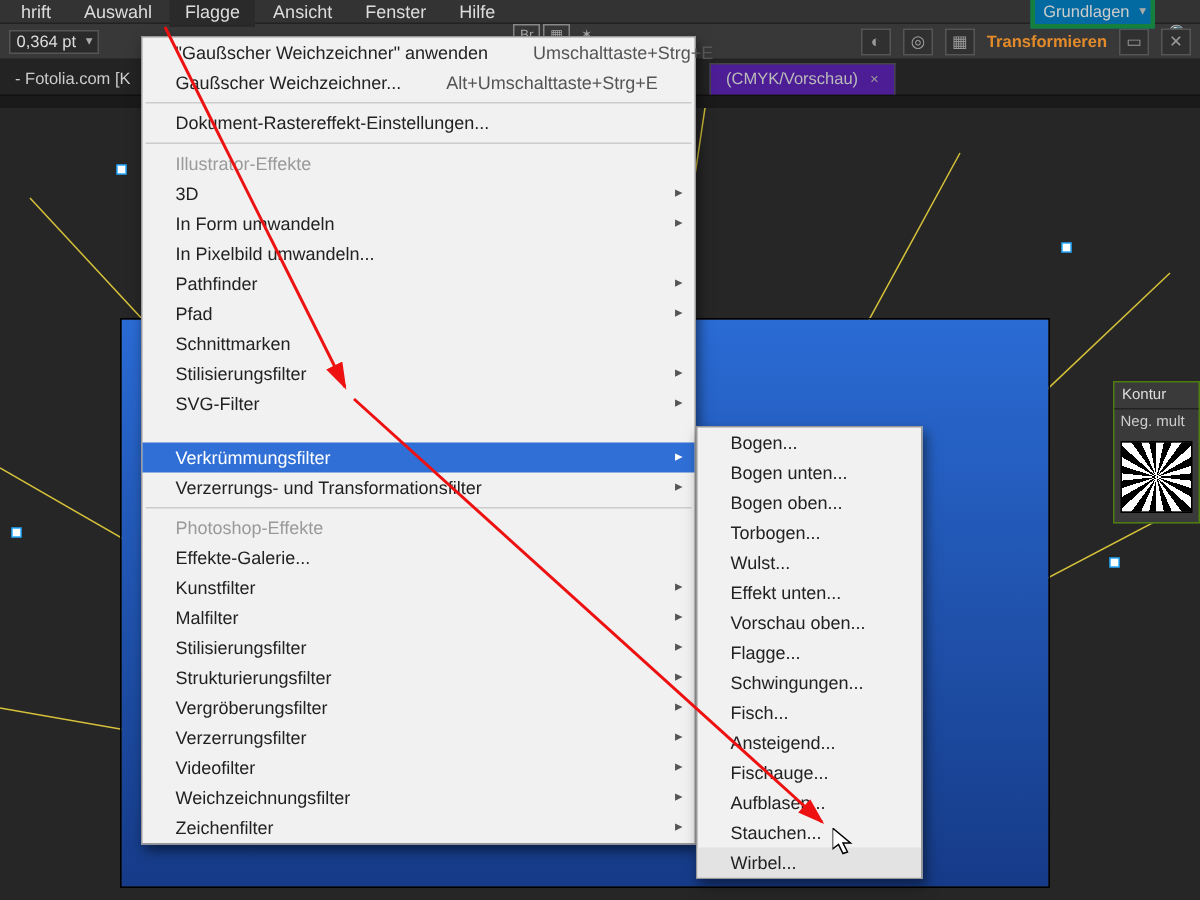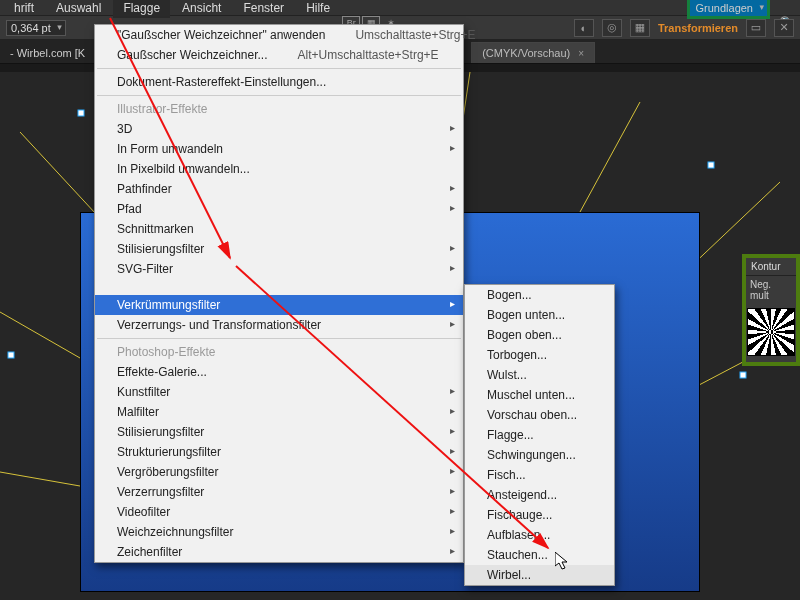--- a/index.html
+++ b/index.html
@@ -10,39 +10,39 @@
   .menubar .right { margin-left: auto; display: flex; align-items: center; gap: 8px; }
   .menubar .sq { width: 18px; height: 14px; border: 1px solid #888; display: flex; align-items: center; justify-content: center; font-size: 9px; color: #aaa; margin-top: 31px; }
   .menubar .dd { font-size: 11px; color: #ccc; padding: 2px 14px 2px 6px; border: 3px solid #15803d; background: #0369a1; position: relative; }
   .menubar .dd:after { content: "▾"; position: absolute; right: 3px; top: 2px; font-size: 9px; color: #aaa; }
   .optbar { height: 24px; background: #383838; display: flex; align-items: center; padding: 0 6px; gap: 8px; border-bottom: 1px solid #222; }
   .optbar .fld { font-size: 11px; color: #ddd; background: #2a2a2a; border: 1px solid #555; padding: 1px 14px 1px 4px; position: relative; }
   .optbar .fld:after { content: "▾"; position: absolute; right: 3px; top: 1px; font-size: 9px; color: #aaa; }
   .optbar .ico { width: 20px; height: 18px; border: 1px solid #555; background: #303030; display: flex; align-items: center; justify-content: center; font-size: 11px; color: #999; }
   .optbar .txt { font-size: 11px; color: #e38b2a; font-weight: bold; }
   .tabbar { height: 24px; background: #232323; display: flex; align-items: flex-end; padding: 0 4px; border-bottom: 1px solid #111; }
-  .tabbar .tab { font-size: 11px; color: #bbb; background: #404040; padding: 4px 10px; border: 1px solid #444; border-bottom: none; display: flex; align-items: center; gap: 8px; }
+  .tabbar .tab { font-size: 11px; color: #bbb; background: #4c1d95; padding: 4px 10px; border: 1px solid #444; border-bottom: none; display: flex; align-items: center; gap: 8px; }
   .tabbar .tab .x { font-size: 10px; color: #999; }
   .tabbar .doc { color: #ccc; font-size: 11px; padding: 4px 6px; }
   .canvas { position: absolute; left: 0; top: 72px; right: 0; bottom: 0; background: #262626; overflow: hidden; }
   .art { position: absolute; left: 80px; top: 140px; width: 620px; height: 380px; background: linear-gradient(180deg,#2a6bd4 0%,#163b88 100%); border: 1px solid #000; }
   .rays line { stroke: #d6c23a; stroke-width: 1; }
   .handles rect { fill: #fff; stroke: #26a9ff; }
   .menu { position: absolute; background: #f1f1f1; border: 1px solid #999; box-shadow: 2px 4px 8px rgba(0,0,0,.5); font-size: 12px; color: #222; }
   .menu .row { padding: 3px 28px 3px 22px; white-space: nowrap; position: relative; display: flex; }
   .menu .row.sub:after { content: "▸"; position: absolute; right: 8px; top: 3px; font-size: 10px; color: #555; }
   .menu .row.sel { background: #2f6fd6; color: #fff; margin-top: 16px; }
   .menu .row.sel:after { color: #fff; }
   .menu .row.hov { background: #e3e3e3; }
   .menu hr { border: none; border-top: 1px solid #ccc; margin: 3px 2px; }
   .menu .hdr { color: #9a9a9a; padding: 3px 22px; font-size: 12px; }
   .menu .sc { margin-left: auto; padding-left: 30px; color: #555; }
   #menu-main { left: 94px; top: 24px; width: 370px; }
   #menu-sub  { left: 464px; top: 252px; width: 151px; margin-top: 32px; }
-  .sidepanel { position: absolute; right: 0; top: 254px; width: 58px; background: #3a3a3a; border: 4px solid #4d7c0f; }
+  .sidepanel { position: absolute; right: 0; top: 254px; width: 58px; background: #3a3a3a; border: 1px solid #4d7c0f; }
   .sidepanel .tabrow { display: flex; font-size: 10px; color: #ddd; border-bottom: 1px solid #222; }
   .sidepanel .tabrow span { padding: 3px 5px; }
   .sidepanel .lbl { font-size: 10px; color: #ccc; padding: 3px 4px; }
   .sidepanel .thumb { width: 48px; height: 48px; margin: 4px auto 6px; background: repeating-conic-gradient(#fff 0 12deg,#000 12deg 24deg); border: 1px solid #000; }
   .arrow { position: absolute; left: 0; top: 0; pointer-events: none; }
   .cursor { position: absolute; left: 555px; top: 552px; }
 </style>
 </head>
 <body>
 
@@ -67,21 +67,21 @@
   <div style="flex:1"></div>
   <div class="ico">◐</div>
   <div class="ico">◎</div>
   <div class="ico">▦</div>
   <div class="txt">Transformieren</div>
   <div class="ico">▭</div>
   <div class="ico">✕</div>
 </div>
 
 <div class="tabbar">
-  <div class="doc">- Wirbel.com [K</div>
+  <div class="doc">- Fotolia.com [K</div>
   <div style="flex:0 0 380px"></div>
   <div class="tab">
     <span>(CMYK/Vorschau)</span>
     <span class="x">×</span>
   </div>
 </div>
 
 <div class="canvas">
   <svg class="rays" width="800" height="528">
     <g stroke="#d6c23a">
@@ -142,21 +142,21 @@
   <div class="row sub">Weichzeichnungsfilter</div>
   <div class="row sub">Zeichenfilter</div>
 </div>
 
 <div id="menu-sub" class="menu">
   <div class="row">Bogen...</div>
   <div class="row">Bogen unten...</div>
   <div class="row">Bogen oben...</div>
   <div class="row">Torbogen...</div>
   <div class="row">Wulst...</div>
-  <div class="row">Muschel unten...</div>
+  <div class="row">Effekt unten...</div>
   <div class="row">Vorschau oben...</div>
   <div class="row">Flagge...</div>
   <div class="row">Schwingungen...</div>
   <div class="row">Fisch...</div>
   <div class="row">Ansteigend...</div>
   <div class="row">Fischauge...</div>
   <div class="row">Aufblasen...</div>
   <div class="row">Stauchen...</div>
   <div class="row hov">Wirbel...</div>
 </div>

